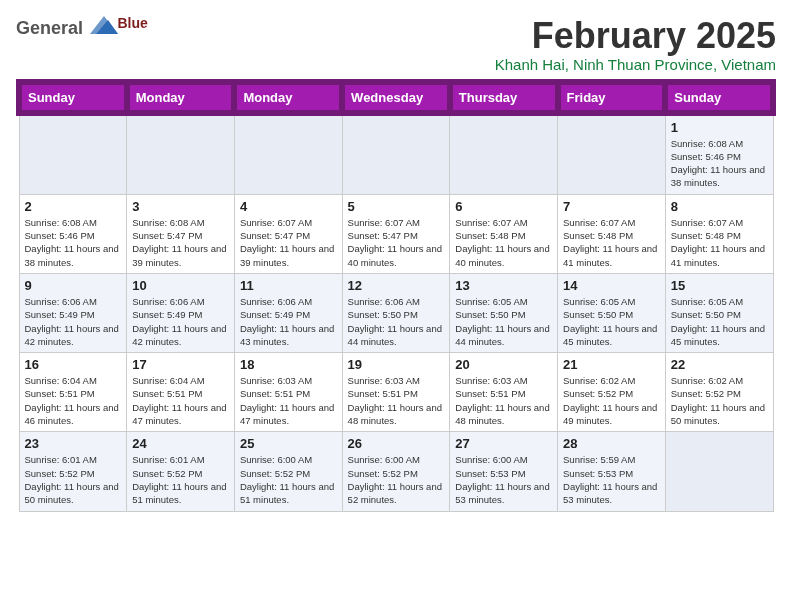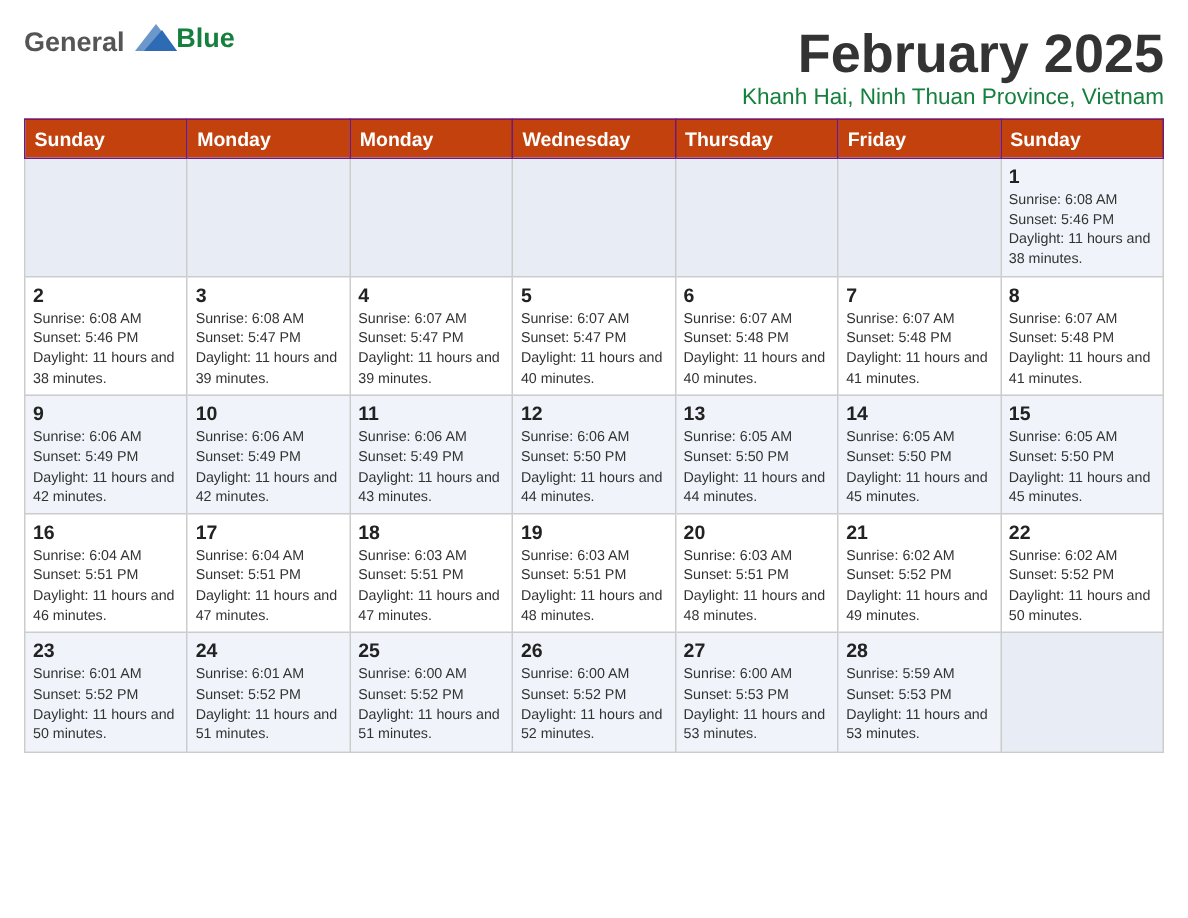--- a/index.html
+++ b/index.html
@@ -20,23 +20,23 @@
       display: flex;
       align-items: flex-start;
     }
     .logo-text-general {
       font-size: 18px;
       font-weight: bold;
       color: #555;
       line-height: 1;
     }
     .logo-text-blue {
-      font-size: 18px;
-      font-weight: bold;
-      color: #15803d;
+      font-size: 14px;
+      font-weight: bold;
+      color: #7f1d1d;
       line-height: 1;
     }
     .logo-icon {
       width: 28px;
       height: 18px;
       margin-left: 2px;
     }
     .logo-row {
       display: flex;
       align-items: center;
@@ -53,27 +53,27 @@
     .title-location {
       font-size: 15px;
       color: #15803d;
     }
     .calendar {
       width: 100%;
       border-collapse: collapse;
       border: 1px solid #ccc;
     }
     .calendar th {
-      background: #c2410c;
+      background: #a21caf;
       color: #fff;
       font-size: 13px;
       font-weight: bold;
       padding: 5px 6px;
       text-align: left;
-      border: 1px solid #701a75;
+      border: 6px solid #701a75;
     }
     .calendar td {
       vertical-align: top;
       border: 1px solid #ccc;
       padding: 4px 5px;
       width: calc(100% / 7);
       min-height: 85px;
       font-size: 10px;
       color: #333;
       background: #fff;

